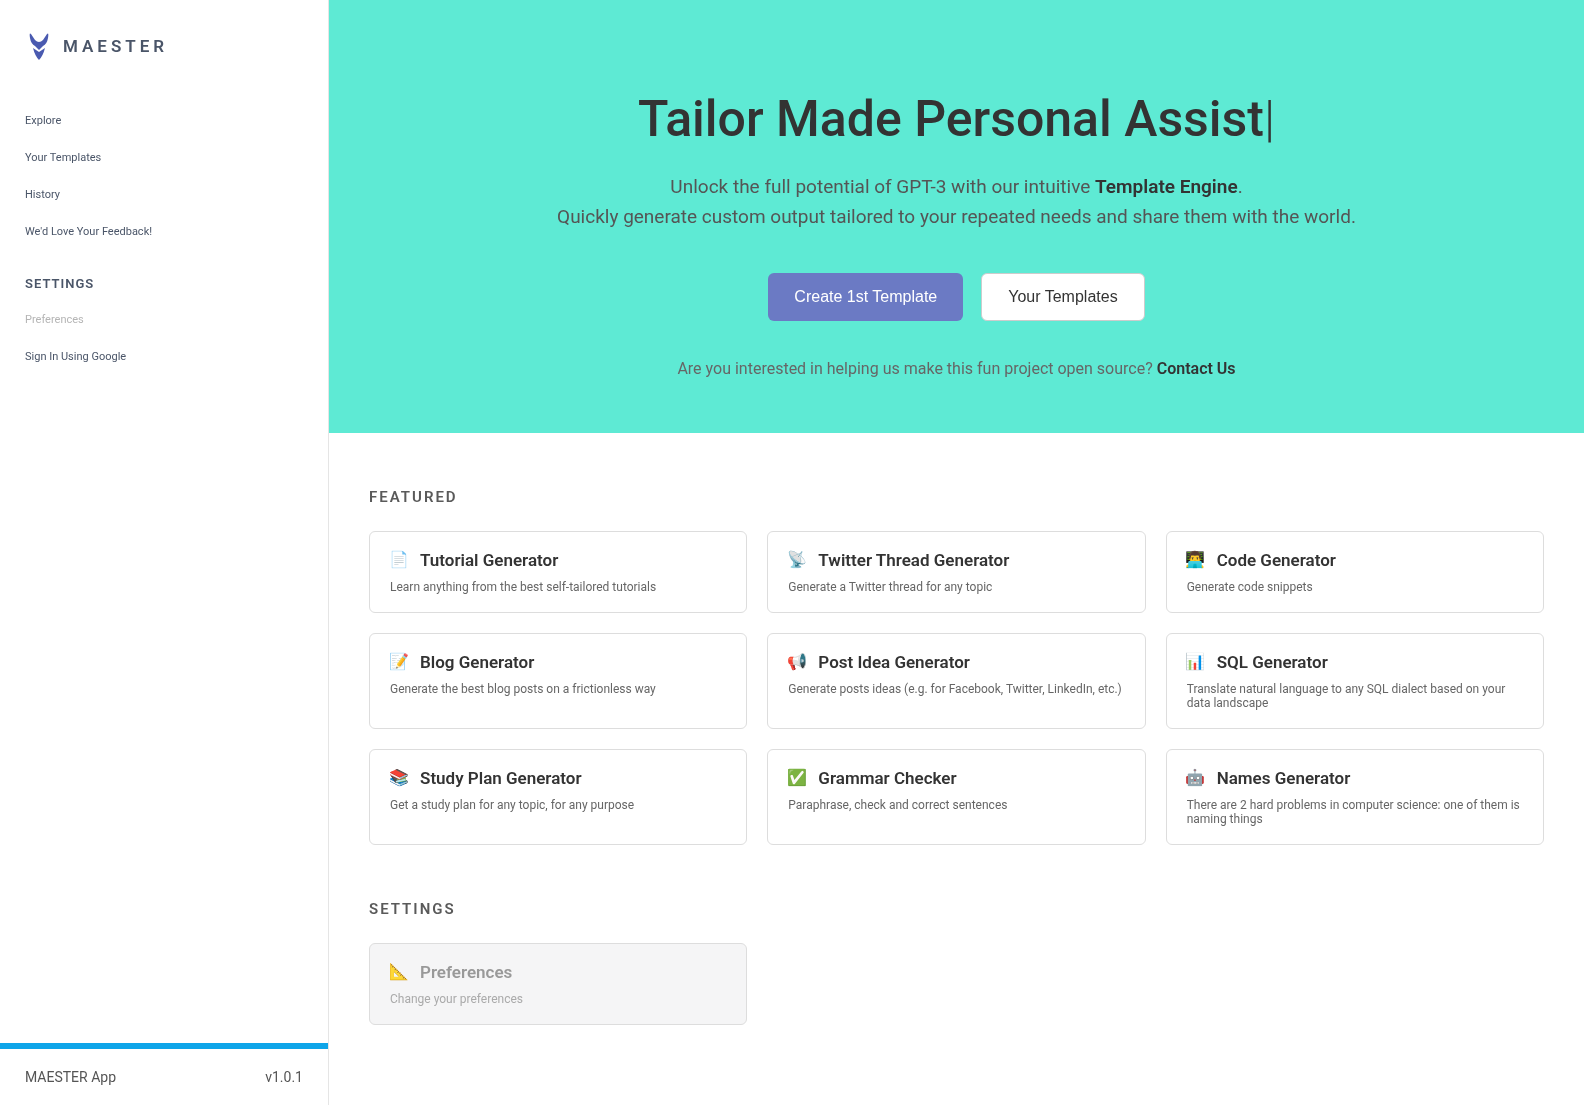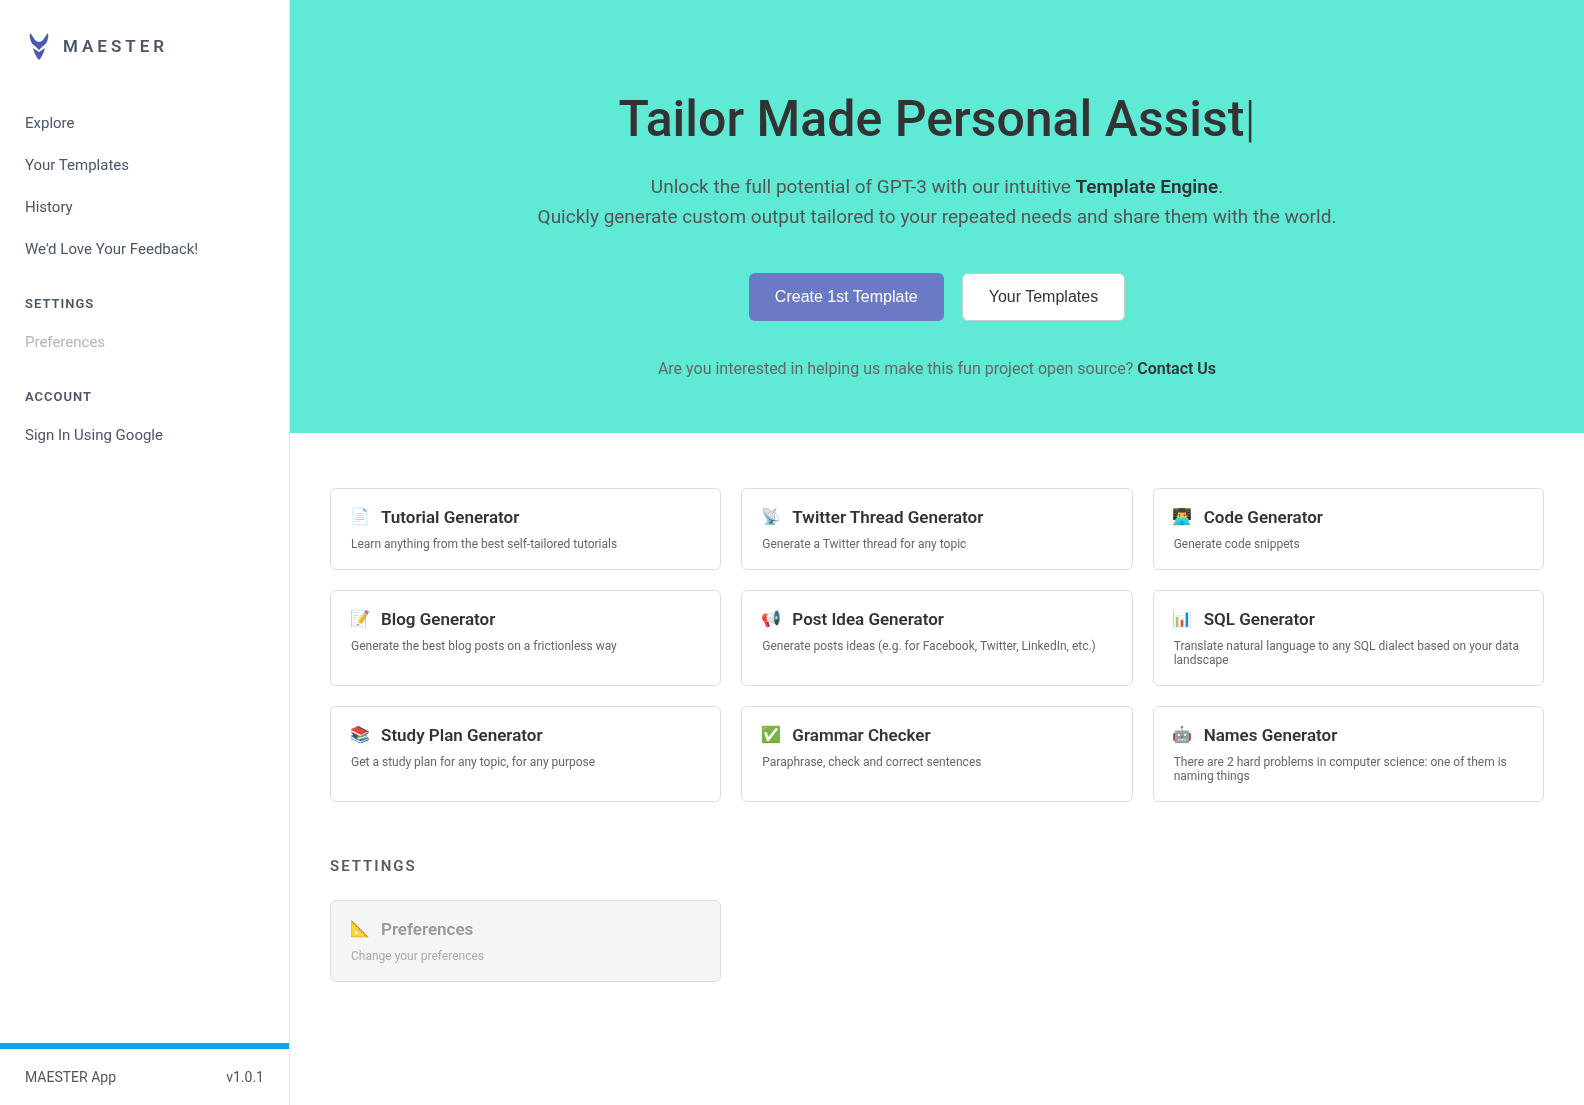--- a/index.html
+++ b/index.html
@@ -12,21 +12,21 @@
       font-family: -apple-system, BlinkMacSystemFont, 'Segoe UI', Roboto, sans-serif;
       background: #fff;
       color: #333;
       display: flex;
       width: 1584px;
       height: 1105px;
       overflow: hidden;
     }
     
     .sidebar {
-      width: 290px;
+      width: 329px;
       background: #fff;
       border-right: 1px solid #e5e5e5;
       display: flex;
       flex-direction: column;
       height: 100%;
     }
     
     .logo-area {
       display: flex;
       align-items: center;
@@ -47,21 +47,21 @@
       letter-spacing: 4px;
     }
     
     .nav-section {
       padding: 0 25px;
     }
     
     .nav-item {
       padding: 12px 0;
       color: #4a5568;
-      font-size: 15px;
+      font-size: 11px;
       cursor: pointer;
     }
     
     .nav-item.disabled {
       color: #b5b5b5;
     }
     
     .section-header {
       color: #4a5568;
       font-size: 13px;
@@ -248,21 +248,20 @@
 
   <nav class="nav-section">
     <div class="nav-item">Explore</div>
     <div class="nav-item">Your Templates</div>
     <div class="nav-item">History</div>
     <div class="nav-item">We'd Love Your Feedback!</div>
 
     <div class="section-header">SETTINGS</div>
     <div class="nav-item disabled">Preferences</div>
 
-    <div class="section-header">ACCOUNT</div>
     <div class="nav-item">Sign In Using Google</div>
   </nav>
 
   <div class="sidebar-footer">
     <span>MAESTER App</span>
     <span>v1.0.1</span>
   </div>
 </aside>
 
 <main class="main">
@@ -277,20 +276,21 @@
     <div class="button-row">
       <button class="btn-primary">Create 1st Template</button>
       <button class="btn-secondary">Your Templates</button>
     </div>
     <p class="open-source-text">
       <span>Are you interested in helping us make this fun project open source? </span><span class="contact">Contact Us</span>
     </p>
   </section>
 
   <section class="content-section">
+    <h2 class="content-section-title">FEATURED</h2>
     <div class="card-grid">
 
       <div class="card">
         <div class="card-header">
           <span class="card-icon">📄</span>
           <span class="card-title">Tutorial Generator</span>
         </div>
         <p class="card-description">Learn anything from the best self-tailored tutorials</p>
       </div>
 

